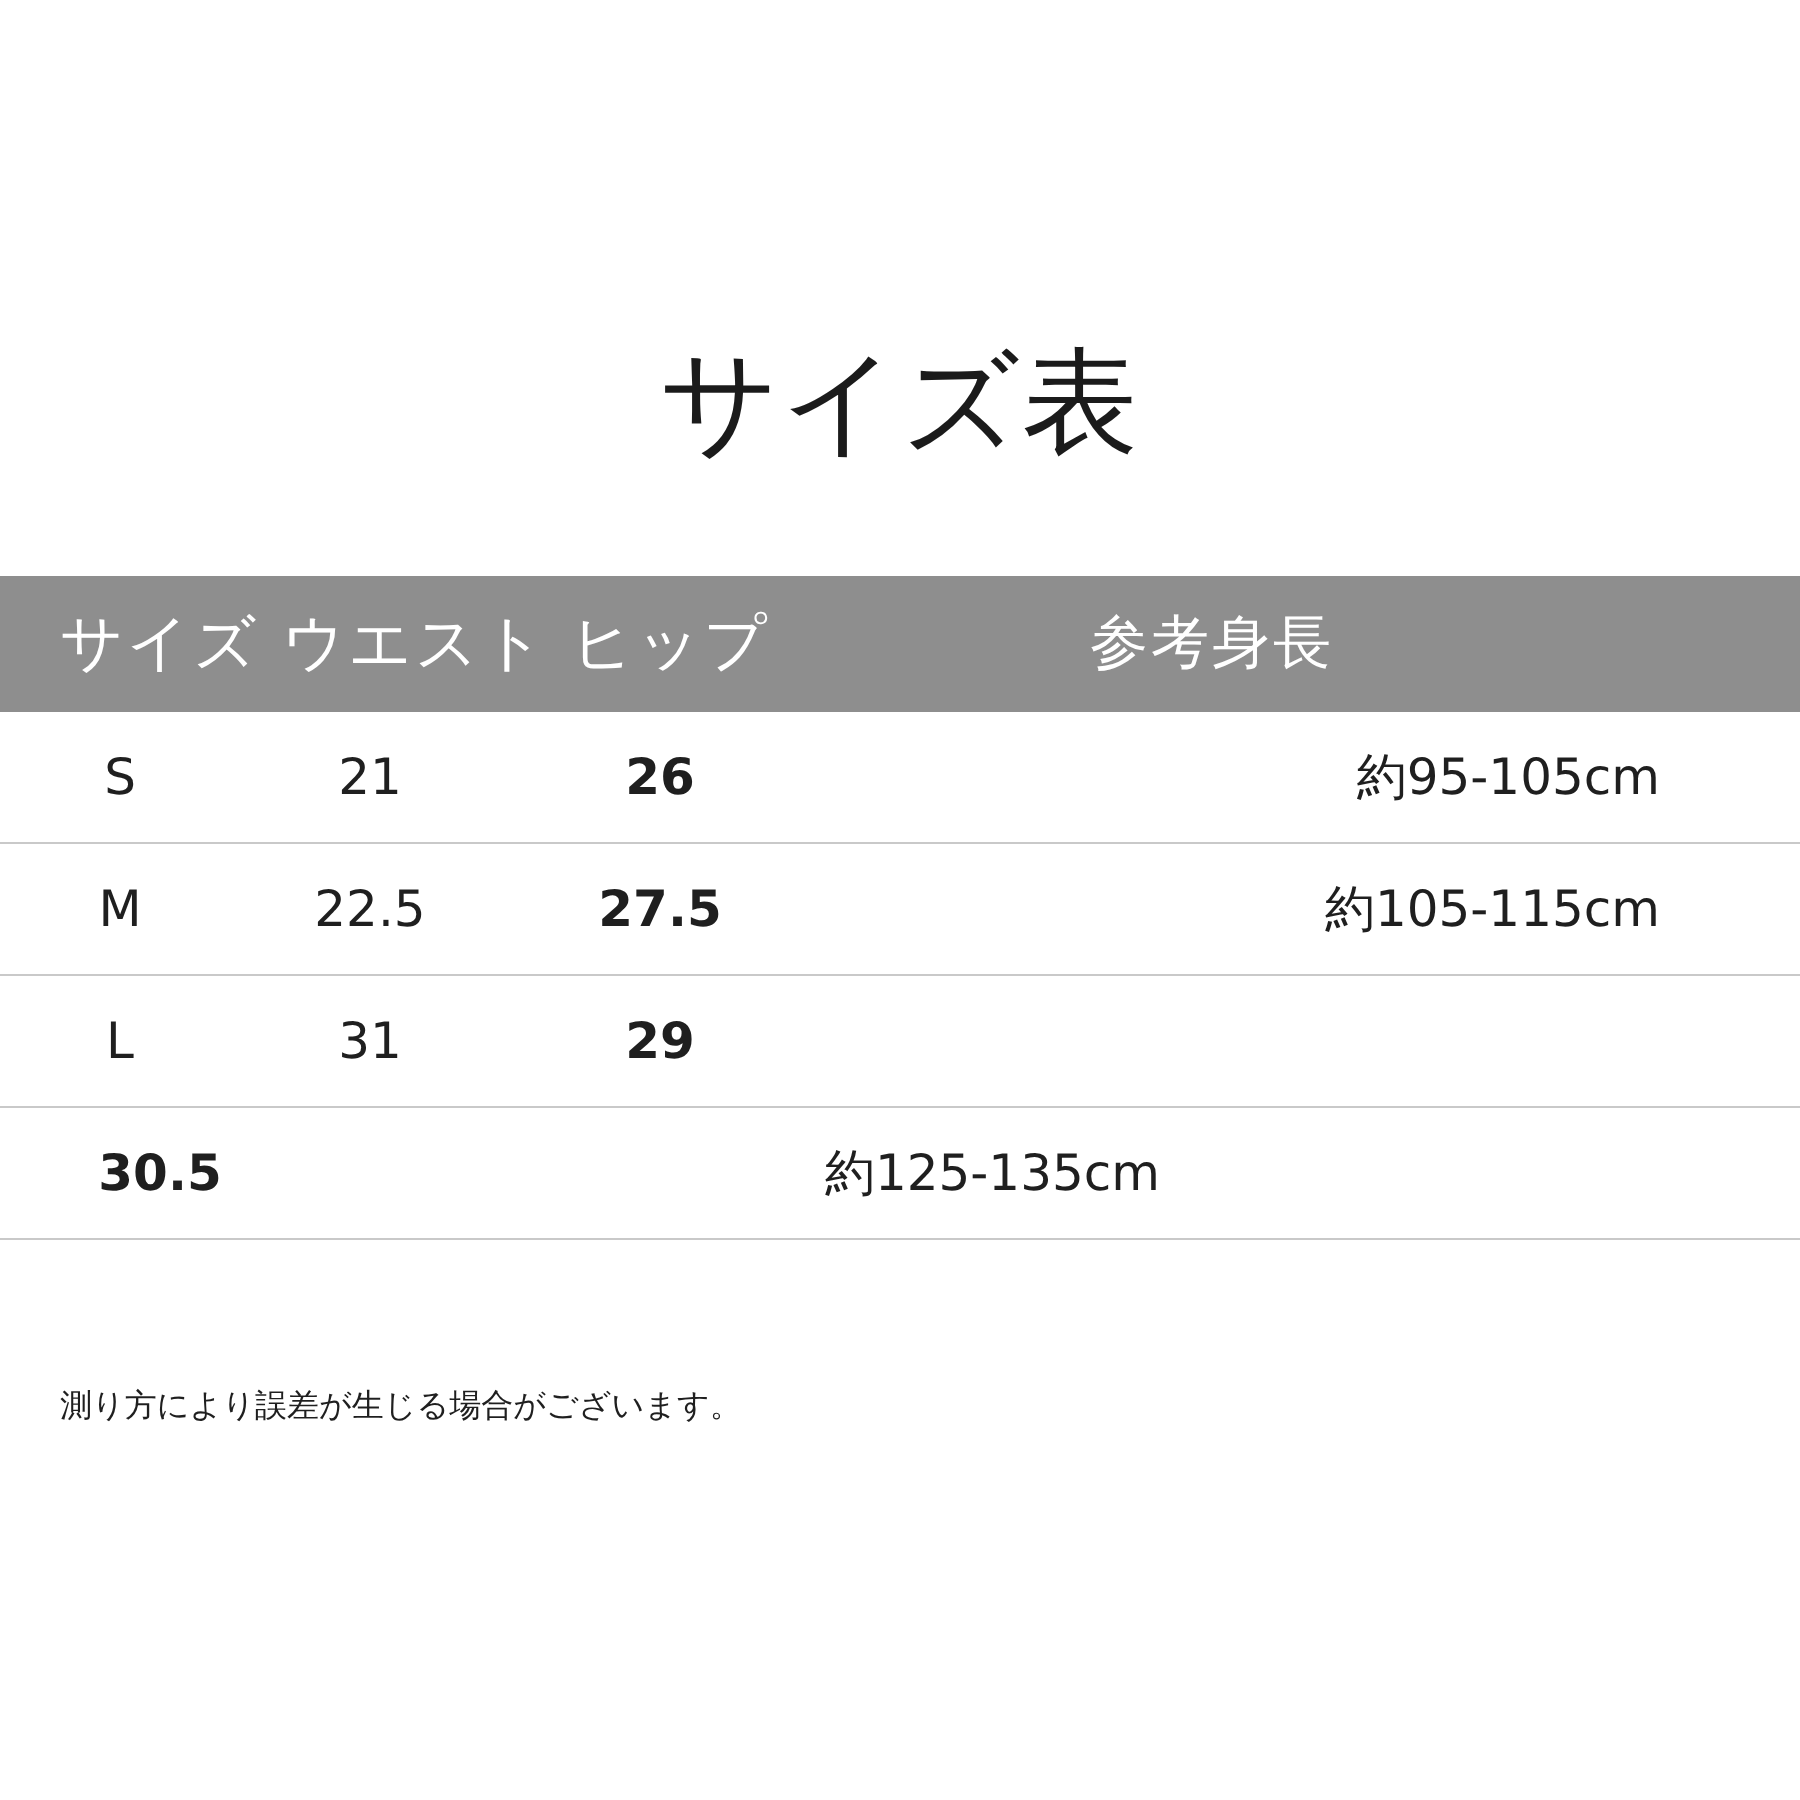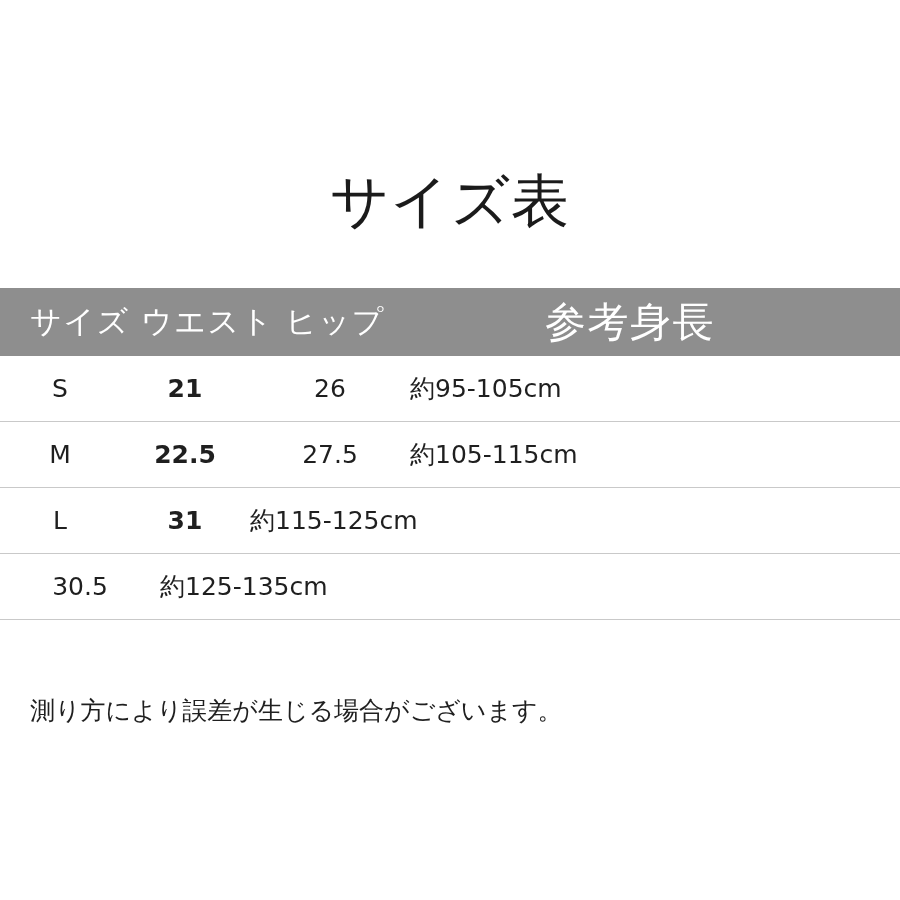--- a/index.html
+++ b/index.html
@@ -54,21 +54,21 @@
   }
   .header-left {
     padding-left: 30px;
     color: #ffffff;
     font-size: 31px;
     letter-spacing: 1.5px;
     white-space: nowrap;
   }
   .header-right {
     color: #ffffff;
-    font-size: 41px;
+    font-size: 29px;
     letter-spacing: 1.5px;
     white-space: nowrap;
     margin-left: 160px;
   }
 
   .row {
     display: flex;
     align-items: center;
     height: 65px;
     border-bottom: 1px solid #c9c9c9;
@@ -77,32 +77,32 @@
   }
   .row:first-of-type {
     border-top: none;
   }
 
   .cell {
     text-align: center;
     white-space: nowrap;
   }
   .c-size   { width: 120px; }
-  .c-waist  { width: 130px; font-weight: bold; }
-  .c-hip    { width: 160px; }
-  .c-height { width: 420px; text-align: left; }
+  .c-waist  { width: 130px; }
+  .c-hip    { width: 160px; font-weight: bold; }
+  .c-height { width: 420px; text-align: right; }
 
   
   .notes {
     position: absolute;
     top: 690px;
     left: 30px;
     width: 850px;
     color: #1f1f1f;
-    font-size: 25px;
+    font-size: 16px;
     line-height: 1.65;
   }
   .note-line {
     white-space: nowrap;
   }
 </style>
 </head>
 <body>
 
 <div class="page">
@@ -128,21 +128,21 @@
     <div class="row">
       <div class="cell c-size">M</div>
       <div class="cell c-waist">22.5</div>
       <div class="cell c-hip">27.5</div>
       <div class="cell c-height">約105-115cm</div>
     </div>
 
     <div class="row">
       <div class="cell c-size">L</div>
       <div class="cell c-waist">31</div>
-      <div class="cell c-height">約115-125cm</div>
+      <div class="cell c-hip">29</div>
     </div>
 
     <div class="row">
       <div class="cell c-hip">30.5</div>
       <div class="cell c-height">約125-135cm</div>
     </div>
 
   </div>
 
   <div class="notes">

